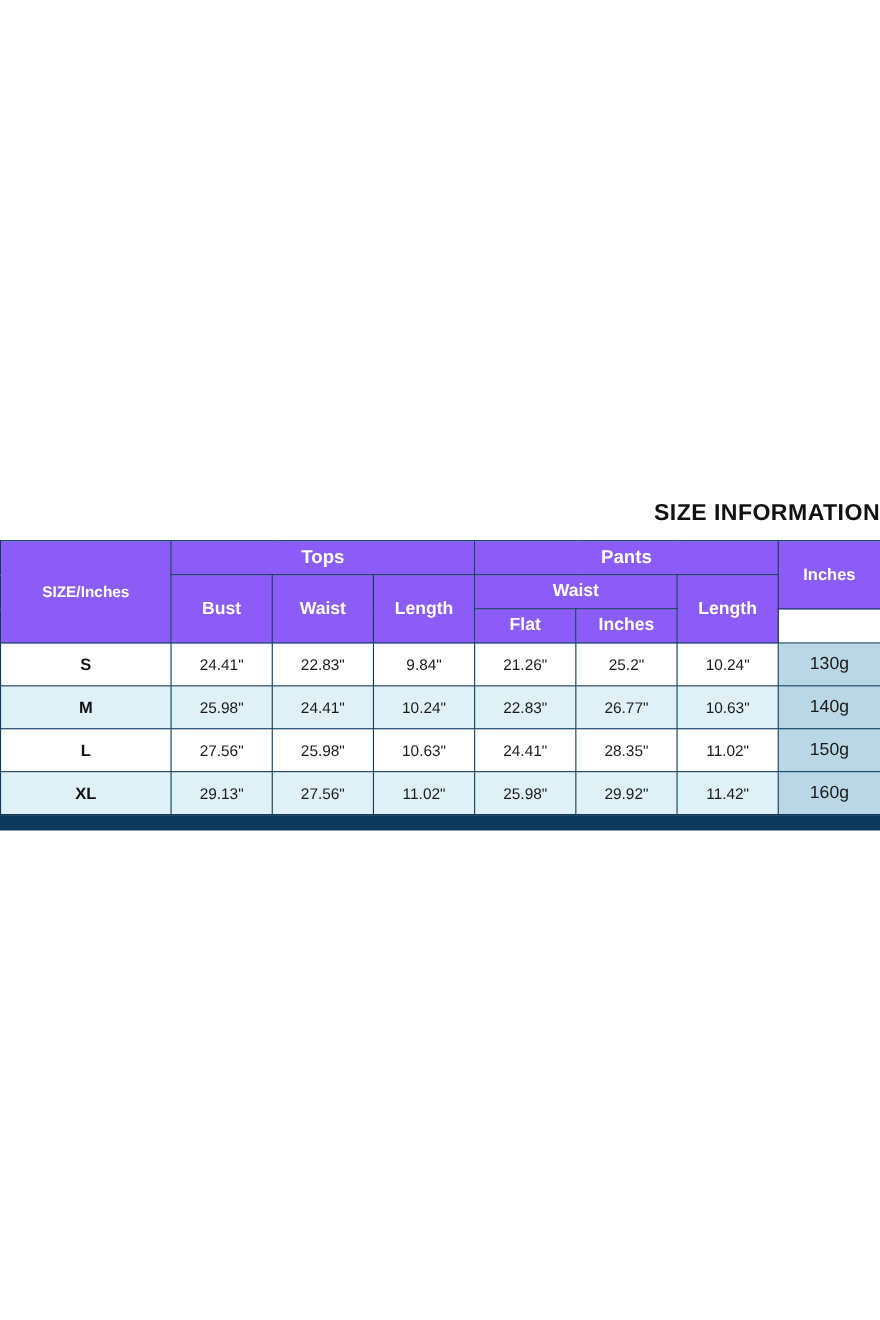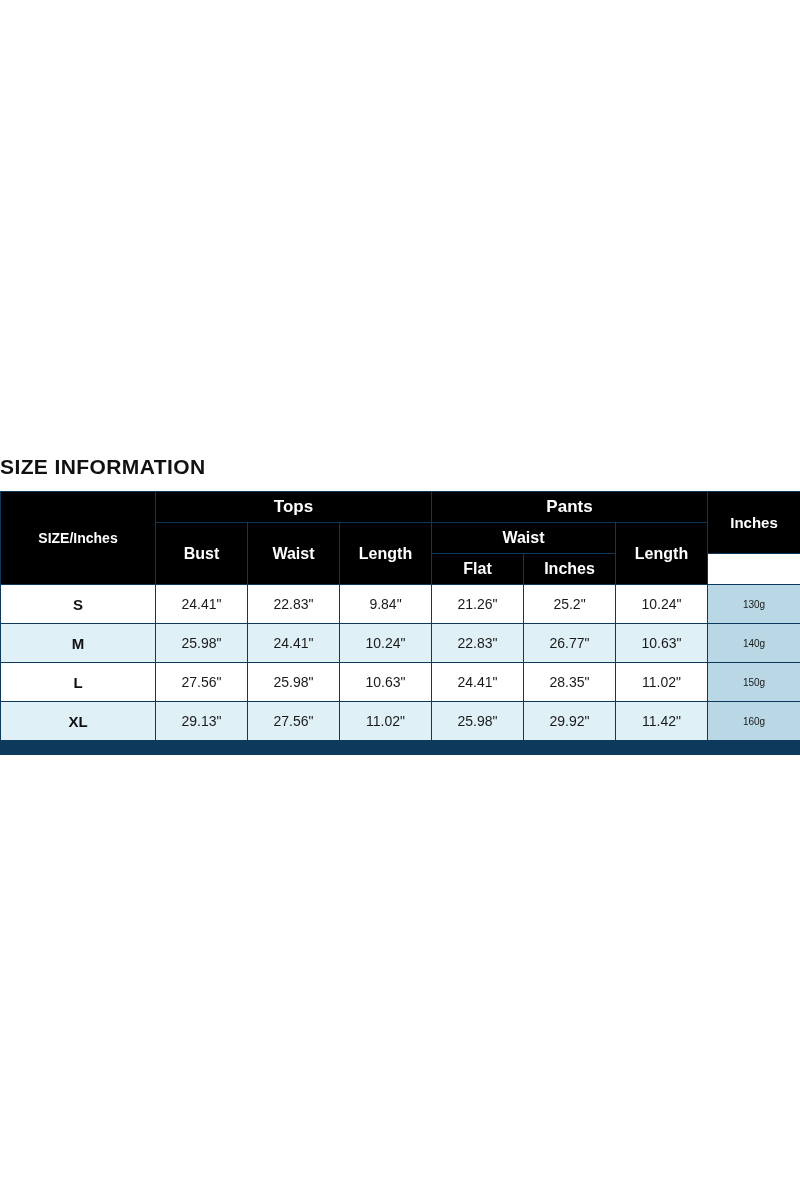--- a/index.html
+++ b/index.html
@@ -16,21 +16,21 @@
   }
 
   #size-chart-wrapper {
     position: absolute;
     left: 0;
     top: 455px;
     width: 800px;
   }
 
   #chart-title {
-    text-align: left;
+    text-align: right;
     font-size: 21px;
     font-weight: bold;
     color: #111111;
     letter-spacing: 0.4px;
     margin: 0 0 12px 0;
     font-family: "Liberation Sans", sans-serif;
   }
 
   table.size-table {
     border-collapse: collapse;
@@ -42,21 +42,21 @@
   table.size-table td,
   table.size-table th {
     border: 1px solid #0d3a5c;
     padding: 0;
     text-align: center;
     vertical-align: middle;
   }
 
   
   .hdr {
-    background: #000000;
+    background: #8b5cf6;
     color: #ffffff;
     font-weight: bold;
     height: 30px;
   }
   .hdr-group {
     font-size: 17px;
     font-weight: bold;
   }
   .hdr-sub {
     font-size: 16px;
@@ -87,21 +87,21 @@
   tbody tr.row-even td.size-label {
     background: #dff0f7 !important;
   }
   td.val {
     font-size: 14px;
     color: #1a1a1a;
     height: 38px;
   }
   td.weight-cell {
     background: #b9d7e4 !important;
-    font-size: 10px;
+    font-size: 16px;
     color: #1a1a1a;
   }
 
   
   col.c-size   { width: 155px; }
   col.c-bust   { width: 92px; }
   col.c-twaist { width: 92px; }
   col.c-tlen   { width: 92px; }
   col.c-flat   { width: 92px; }
   col.c-stretch{ width: 92px; }

